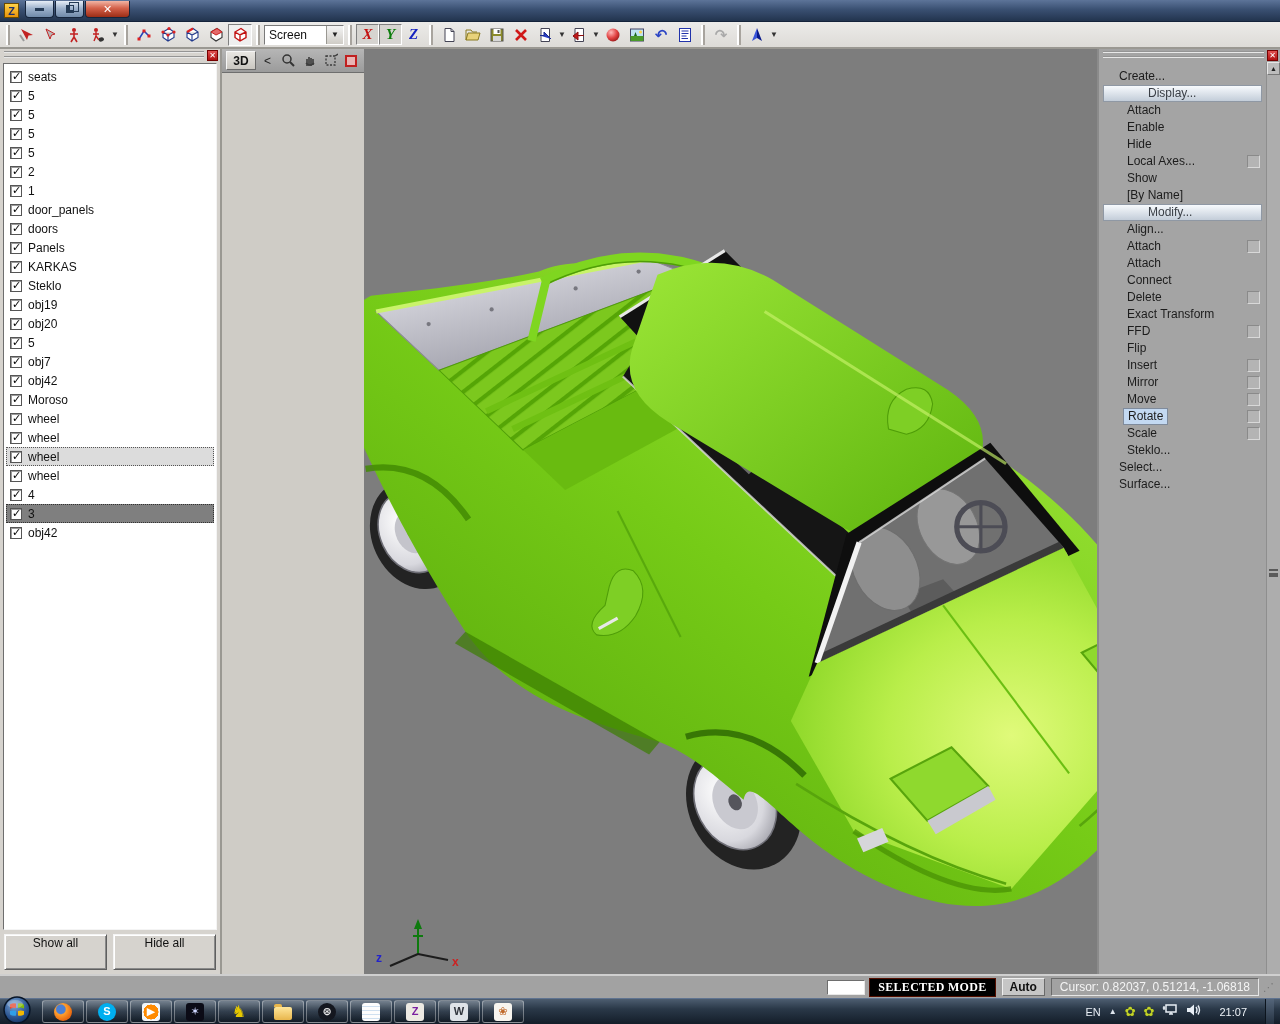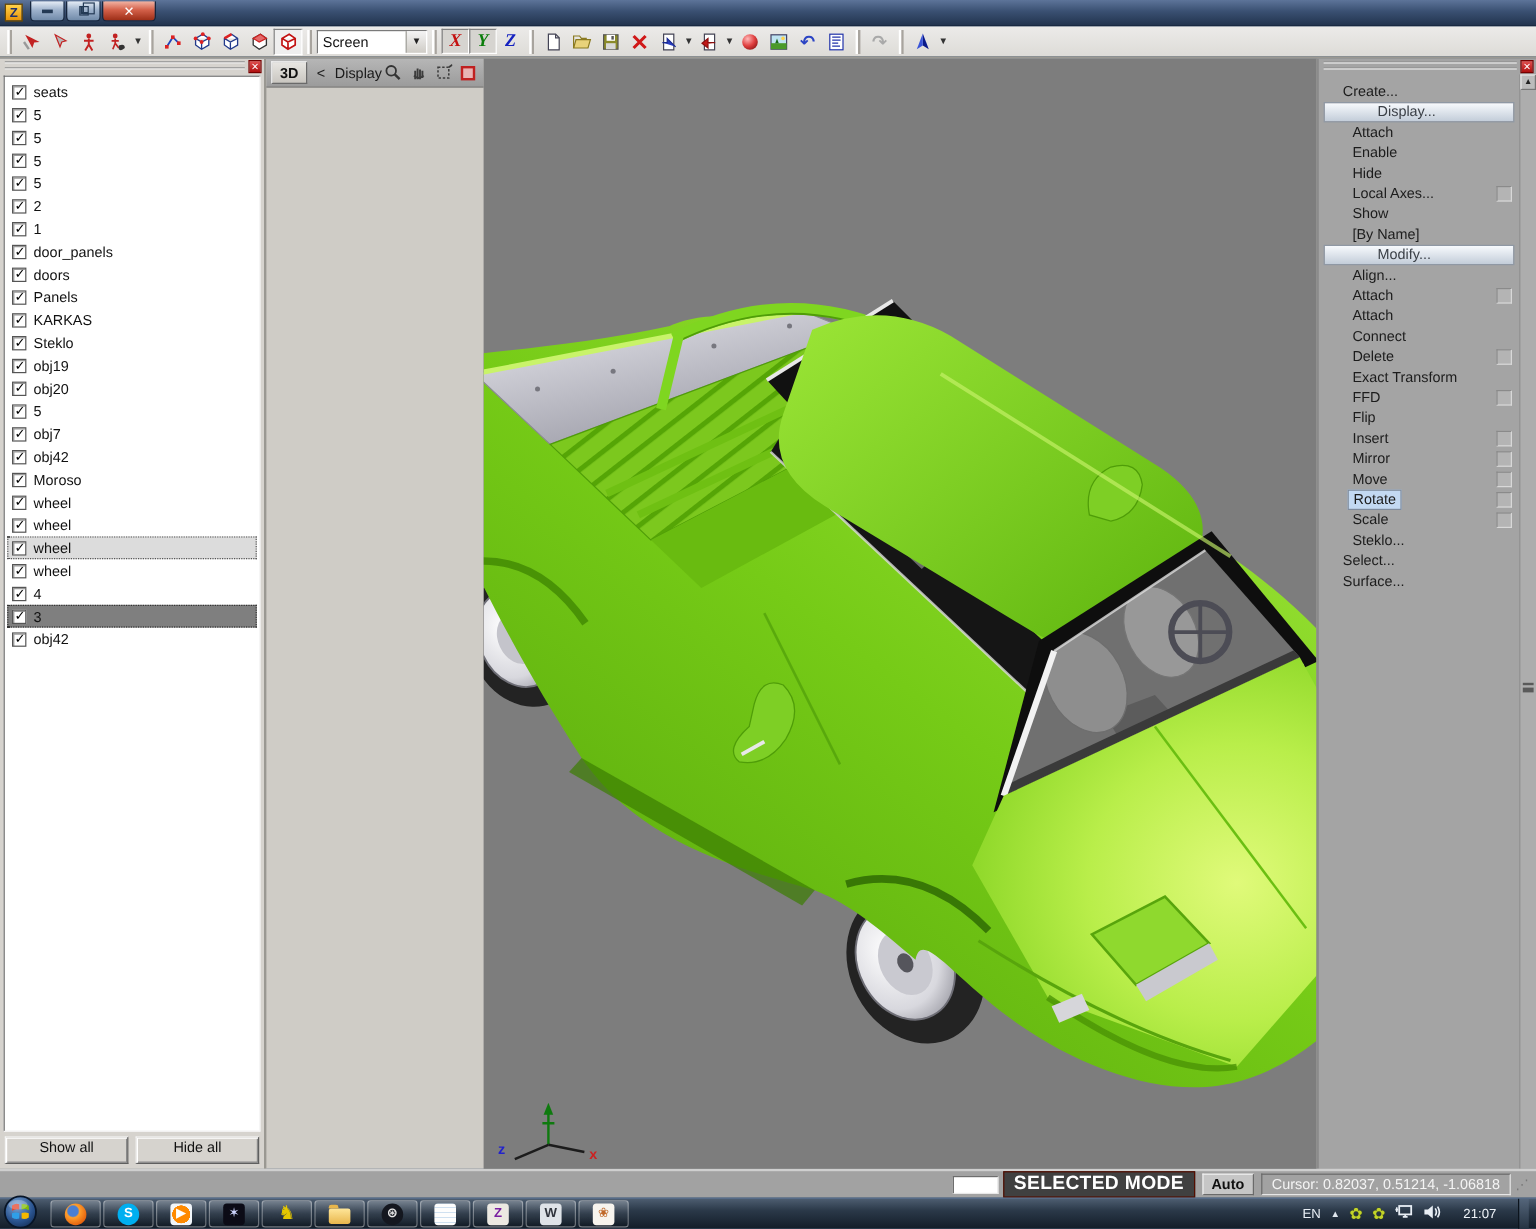--- a/index.html
+++ b/index.html
@@ -34,21 +34,21 @@
   .menu-item u { text-decoration:underline; }
 
   
   .toolbar { height:27px; background:linear-gradient(#ecebe9,#dddbd7); display:flex; align-items:center;
              border-bottom:2px solid #9a9892; padding-left:2px; }
   .tb-grip { width:4px; height:20px; border-left:2px solid #fff; border-right:2px solid #a8a49e; margin:0 4px; }
   .tb-btn { width:24px; height:22px; display:flex; align-items:center; justify-content:center; border:1px solid transparent; }
   .tb-btn.pressed { border-color:#808080 #ffffff #ffffff #808080; background:#efefef; }
   .tb-btn svg { display:block; }
   .tb-caret { font-size:8px; color:#333; width:10px; text-align:center; }
-  .combo { display:flex; border:1px solid; border-color:#7a7a7a #fff #fff #7a7a7a; background:#fff; height:20px; width:92px; }
+  .combo { display:flex; border:1px solid; border-color:#7a7a7a #fff #fff #7a7a7a; background:#fff; height:20px; width:80px; }
   .combo-field { flex:1; padding:2px 4px; font-size:12px; }
   .combo-btn { width:17px; background:linear-gradient(#f4f4f4,#cfccc6); border-left:1px solid #9a9892;
                display:flex; align-items:center; justify-content:center; font-size:8px; color:#222; }
   .axis-btn { width:23px; height:21px; display:flex; align-items:center; justify-content:center;
               font-family:"Liberation Serif","DejaVu Serif",serif; font-weight:bold; font-style:italic; font-size:15px; }
   .axis-btn.pressed { border:1px solid; border-color:#808080 #ffffff #ffffff #808080; background:#d6d4d0; }
   .ax-x { color:#c41111; } .ax-y { color:#0b7d0b; } .ax-z { color:#1522c0; }
   .tb-undo { color:#2b44c4; font-size:15px; font-weight:bold; }
   .tb-redo { color:#a9a9a9; font-size:15px; font-weight:bold; }
 
@@ -64,21 +64,21 @@
   .listbox { flex:1; margin:1px 3px 2px 3px; background:#fff; border:1px solid; border-color:#6e6e6e #f4f4f4 #f4f4f4 #6e6e6e;
              padding:3px 2px; overflow:hidden; }
   .lb-item { height:19px; display:flex; align-items:center; padding:0 3px; border:1px dotted transparent; }
   .lb-item.state-focus { background:#dcdcdc; border-color:#555; }
   .lb-item.state-selected { background:#7f7f7f; border-color:#333; }
   .lb-check { width:12px; height:12px; background:#fff; border:1px solid #555;
               box-shadow:inset 1px 1px 0 #9a9a9a; margin-right:6px; position:relative; flex:none; }
   .lb-item.checked .lb-check:after { content:"✓"; position:absolute; left:1px; top:-2px; font-size:11px; font-weight:bold; color:#000; }
   .lb-label { font-size:12px; }
   .panel-buttons { display:flex; gap:6px; padding:2px 4px 4px 4px; }
-  .classic-btn { flex:1; height:23px; background:#d6d3ce; border:1px solid; border-color:#f4f4f4 #5f5f5f #5f5f5f #f4f4f4;
+  .classic-btn { flex:1; height:36px; background:#d6d3ce; border:1px solid; border-color:#f4f4f4 #5f5f5f #5f5f5f #f4f4f4;
                  box-shadow:inset 1px 1px 0 #fff, inset -1px -1px 0 #8a8a8a; font-size:12px; text-align:center; line-height:17px; }
 
   
   .vp-col { flex:1; display:flex; flex-direction:row; min-width:0; }
   .vp-header { height:24px; background:linear-gradient(#b6b6b6,#9b9b9b); display:flex; align-items:center;
                border-bottom:1px solid #6e6e6e; padding:0 4px; }
   .vp-tab { width:30px; height:19px; background:linear-gradient(#e8e6e2,#c9c6c0); border:1px solid;
             border-color:#f6f6f6 #6a6a6a #6a6a6a #f6f6f6; font-weight:bold; font-size:12px;
             display:flex; align-items:center; justify-content:center; margin-right:8px; }
   .vp-back { color:#222; margin-right:8px; font-size:12px; }
@@ -107,22 +107,22 @@
                   font-size:7px; text-align:center; line-height:11px; color:#222; }
   .rp-scroll-track { flex:1; width:13px; position:relative; }
   .rp-scroll-grip { position:absolute; left:2px; top:55%; width:9px; height:8px;
                     border-top:2px solid #5a5a5a; border-bottom:2px solid #5a5a5a; }
   .rp-scroll-grip:after { content:""; position:absolute; left:0; top:2px; width:9px; height:2px; background:#5a5a5a; }
 
   
   .statusbar { height:24px; background:#a2a2a2; border-top:2px solid #cfcfcf; display:flex; align-items:center; padding:0 6px; }
   .sb-spacer { flex:1; }
   .sb-whitebox { width:38px; height:15px; background:#fff; border:1px solid; border-color:#6e6e6e #e8e8e8 #e8e8e8 #6e6e6e; margin-right:4px; }
-  .sb-mode { background:#404040; border:1px solid #540e00; color:#fff; font-weight:bold; font-size:16px;
-             padding:1px 8px; margin-right:6px; letter-spacing:.3px; }
+  .sb-mode { background:#000000; border:1px solid #540e00; color:#fff; font-weight:bold; font-size:12px;
+             padding:1px 8px; margin-right:6px; letter-spacing:.3px;font-family:Liberation Serif, serif; }
   .sb-auto { background:#c6c6c6; border:1px solid; border-color:#efefef #6a6a6a #6a6a6a #efefef; font-weight:bold;
              font-size:12px; padding:1px 7px; margin-right:6px; color:#101010; }
   .sb-cursor { border:1px solid; border-color:#6a6a6a #e6e6e6 #e6e6e6 #6a6a6a; color:#f4f4f4; font-size:12px;
                padding:1px 8px; min-width:196px; }
   .sb-grip { color:#787878; font-size:11px; margin-left:4px; }
 
   
   .taskbar { height:26px; background:linear-gradient(#4d5d70,#2a3848 40%,#131d29);
              border-top:1px solid #5f7astreet90; border-top:1px solid #5f7390; display:flex; align-items:center; padding:0 2px; }
   .start-orb { width:30px; height:30px; margin-top:-4px; position:relative; z-index:2; }
@@ -457,21 +457,20 @@
       <div class="panel-buttons">
         <div class="classic-btn">Show all</div>
         <div class="classic-btn">Hide all</div>
       </div>
     </div>
 
     <div class="vp-col">
       <div class="vp-header">
         <div class="vp-tab">3D</div>
         <div class="vp-back">&lt;</div>
-        <div class="vp-crumb">Display</div>
         <div class="vp-tools">
           <div class="vp-tool">
               <svg width="15" height="15">
                 <circle cx="6" cy="6" r="4" fill="none" stroke="#333" stroke-width="1.5"></circle>
                 <path d="M9 9 L13 13" stroke="#333" stroke-width="2"></path>
               </svg>
             </div>
           <div class="vp-tool">
               <svg width="15" height="15">
                 <path d="M5 13 L5 6 M7 13 L7 4 M9 13 L9 5 M11 12 L11 6" stroke="#3c3c3c" stroke-width="1.6"></path>

